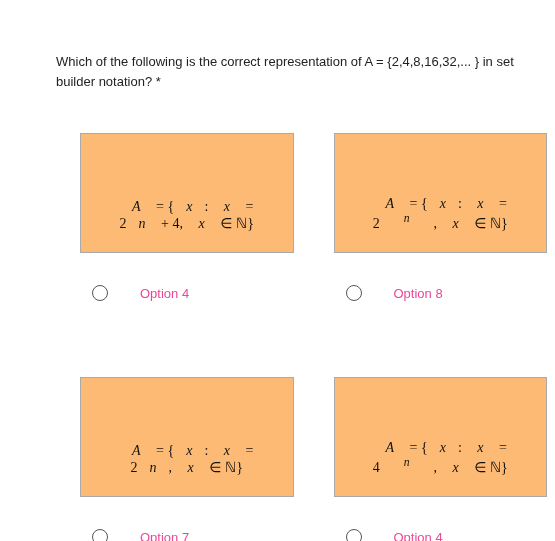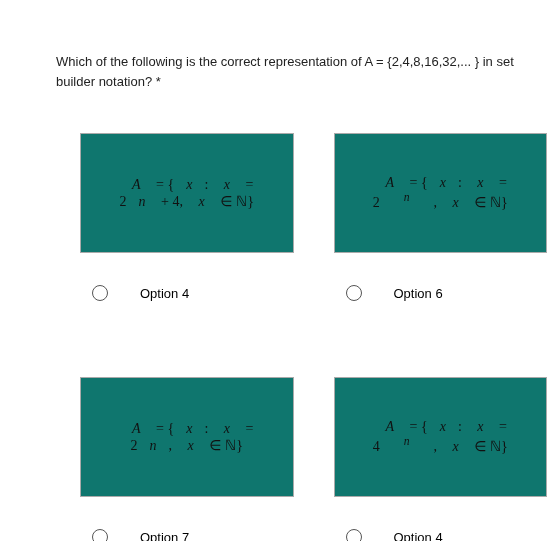--- a/index.html
+++ b/index.html
@@ -33,23 +33,23 @@
       display: flex;
       flex-direction: column;
       align-items: flex-start;
     }
 
     .option-box {
       width: 100%;
       height: 120px;
       border: 1px solid #aaa;
       display: flex;
-      align-items: center;
+      align-items: flex-end;
       justify-content: center;
-      background: #0f766e;
+      background: #fdba74;
       margin-bottom: 8px;
     }
 
     .option-formula {
       font-size: 14px;
       font-family: "Times New Roman", Times, serif;
       color: #111;
       text-align: center;
       padding: 8px;
     }
@@ -65,21 +65,21 @@
       height: 16px;
       border-radius: 50%;
       border: 1.5px solid #555;
       background: transparent;
       flex-shrink: 0;
       display: inline-block;
     }
 
     .option-label {
       font-size: 13px;
-      color: #000000;
+      color: #ec4899;
     }
   </style>
 </head>
 <body>
 
 <div class="question-text">
   Which of the following is the correct representation of A = {2,4,8,16,32,... } in set builder notation? *
 </div>
 
 <div class="options-grid">
@@ -97,21 +97,21 @@
   </div>
 
   <div class="option-item">
     <div class="option-box">
       <div class="option-formula">
         <i>A</i> = {<i>x</i>: <i>x</i> = 2<sup><i>n</i></sup>, <i>x</i> ∈ ℕ}
       </div>
     </div>
     <div class="option-label-row">
       <span class="radio-circle"></span>
-      <span class="option-label">Option 6</span>
+      <span class="option-label">Option 8</span>
     </div>
   </div>
 
   <div class="option-item">
     <div class="option-box">
       <div class="option-formula">
         <i>A</i> = {<i>x</i>: <i>x</i> = 2<i>n</i>, <i>x</i> ∈ ℕ}
       </div>
     </div>
     <div class="option-label-row">

